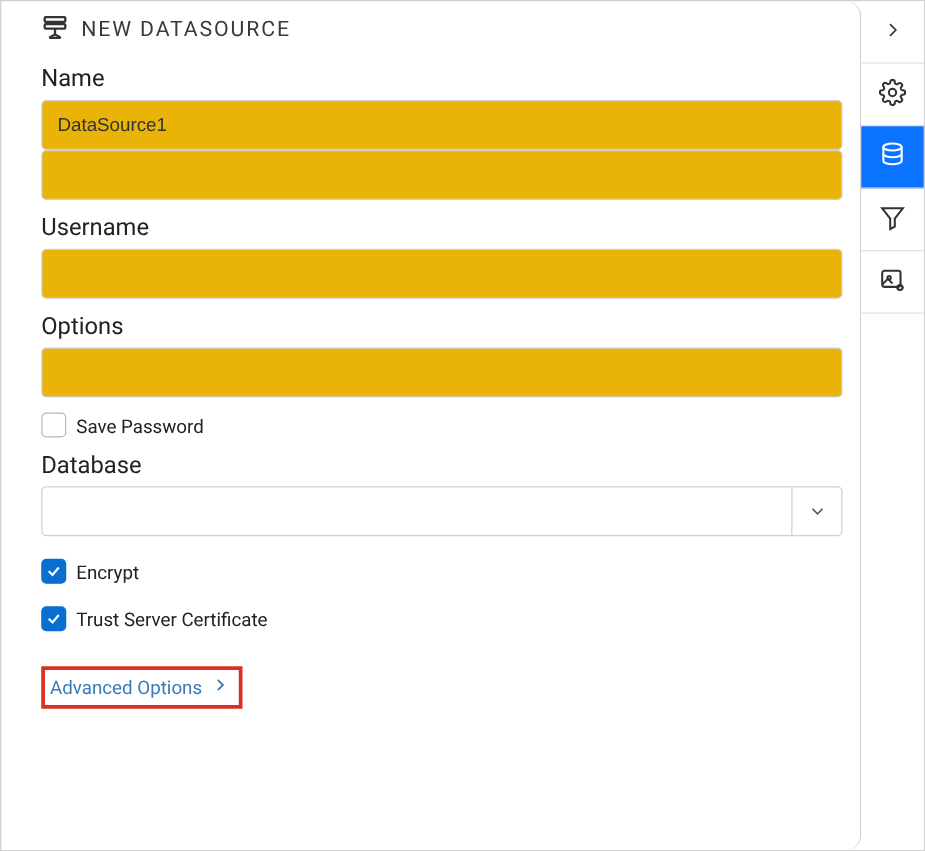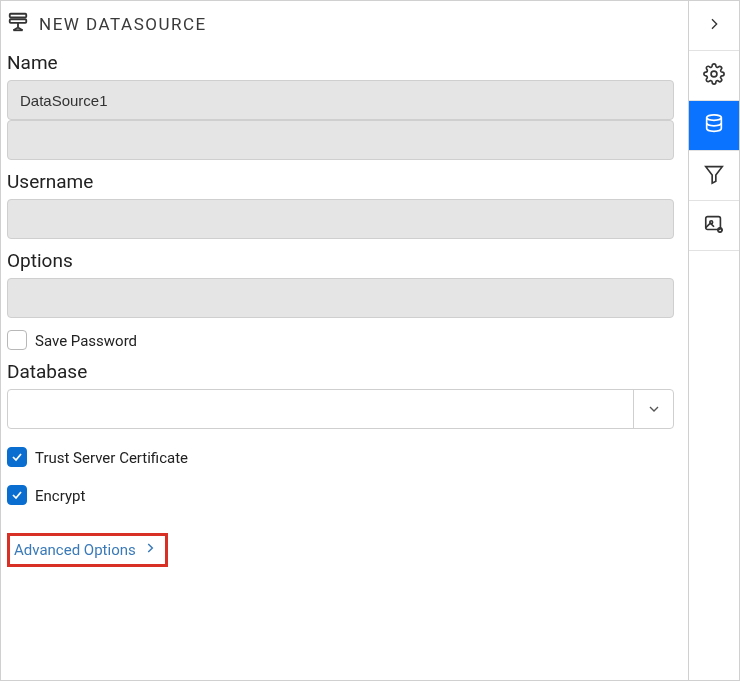--- a/index.html
+++ b/index.html
@@ -1,24 +1,24 @@
 <!DOCTYPE html>
 <html><head>
 <meta charset="utf-8">
 <style>
   * { box-sizing: border-box; }
   html, body { margin: 0; padding: 0; font-family: -apple-system, BlinkMacSystemFont, "Segoe UI", Roboto, Arial, sans-serif; font-size: 15px; color: #222; background: #fff; }
   .container { width: 740px; height: 681px; display: flex; border: 1px solid #d0d0d0; position: relative; }
-  .main { flex: 1; border-right: 1px solid #d0d0d0; padding: 10px 14px 10px 6px; overflow: hidden; }
+  .main { flex: 1; border-right: 1px solid #d0d0d0; padding: 10px 14px 10px 32px; overflow: hidden; border-radius: 12px; }
   .header { display: flex; align-items: center; gap: 10px; margin-bottom: 14px; }
   .header-title { font-size: 17px; letter-spacing: 1.5px; color: #3a3a3a; text-transform: uppercase; }
   .field-label { font-size: 19px; color: #222; margin: 10px 0 6px 0; display: block; }
   .field-input {
     width: 100%; height: 40px; border: 1px solid #cfcfcf; border-radius: 4px;
-    padding: 0 12px; font-size: 15px; color: #333; outline: none; background: #e5e5e5;
+    padding: 0 12px; font-size: 15px; color: #333; outline: none; background: #eab308;
   }
   .field-input::placeholder { color: #888; }
   .checkbox-row { display: flex; align-items: flex-end; gap: 8px; margin: 12px 0 4px 0; }
   .checkbox-row.spaced { margin: 18px 0 4px 0; }
   .cb {
     width: 20px; height: 20px; border: 1.5px solid #b8b8b8; border-radius: 4px;
     display: inline-flex; align-items: center; justify-content: center; background: #fff; flex-shrink: 0;
   }
   .cb.checked { background: #0a6ed1; border-color: #0a6ed1; }
   .cb.checked svg { display: block; }
@@ -82,30 +82,30 @@
           </svg>
       </div>
     </div>
 
     <div class="checkbox-row spaced">
       <span class="cb checked">
         <svg width="12" height="12" viewBox="0 0 24 24" fill="none" stroke="#fff" stroke-width="3.5">
             <polyline points="4 12 10 18 20 6"></polyline>
           </svg>
       </span>
-      <span class="cb-label">Trust Server Certificate</span>
+      <span class="cb-label">Encrypt</span>
     </div>
 
     <div class="checkbox-row spaced">
       <span class="cb checked">
         <svg width="12" height="12" viewBox="0 0 24 24" fill="none" stroke="#fff" stroke-width="3.5">
             <polyline points="4 12 10 18 20 6"></polyline>
           </svg>
       </span>
-      <span class="cb-label">Encrypt</span>
+      <span class="cb-label">Trust Server Certificate</span>
     </div>
 
     <div class="adv-wrap">
       <div class="adv-box">
         <span class="adv-link">Advanced Options</span>
         <span>
           <svg width="14" height="14" viewBox="0 0 24 24" fill="none" stroke="#3a7ab8" stroke-width="2.5">
               <polyline points="9 5 16 12 9 19"></polyline>
             </svg>
         </span>

